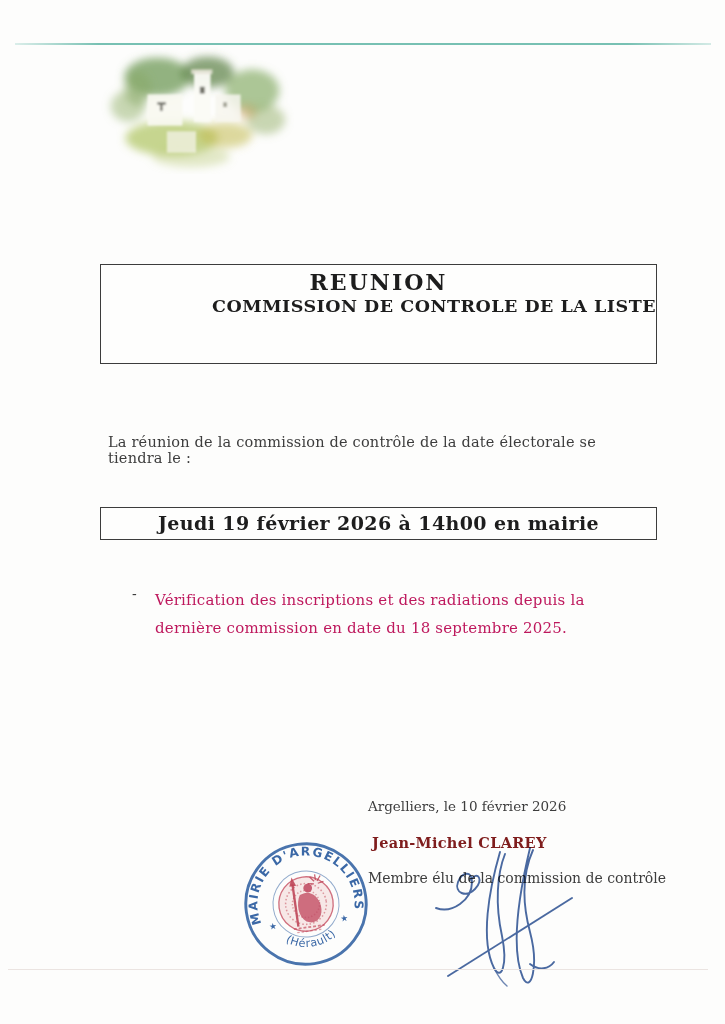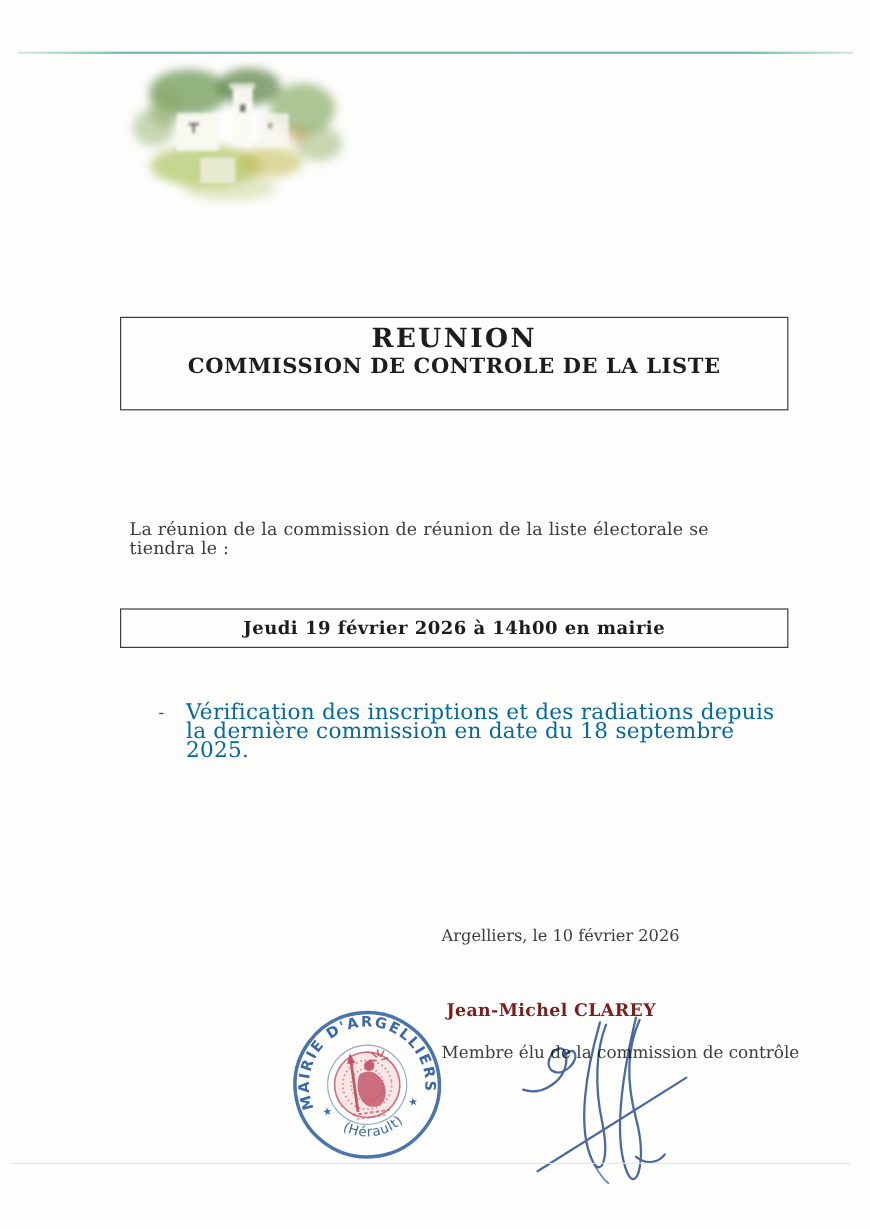--- a/index.html
+++ b/index.html
@@ -16,55 +16,55 @@
     background: #fdfdfc;
   }
   .top-rule {
     position: absolute; left: 15px; top: 43px; width: 696px; height: 2px;
     background: linear-gradient(90deg, rgba(116,192,178,.25), rgba(96,182,166,.85) 12%, rgba(96,182,166,.85) 88%, rgba(116,192,178,.3));
   }
   .watercolor {
     position: absolute; left: 98px; top: 46px; width: 196px; height: 128px;
   }
   .title-box {
-    position: absolute; left: 100px; top: 264px; width: 557px; height: 78px;
+    position: absolute; left: 100px; top: 264px; width: 557px; height: 100px;
     border: 1px solid #3c3c3c;
     background: #fefefd;
     text-align: center;
     color: #1d1d1d;
     padding-top: 4px;
   }
   .title-line1 {
     font-size: 22px; font-weight: bold; letter-spacing: 2px; line-height: 26px;
   }
   .title-line2, .title-line3 {
-    font-size: 17.5px; font-weight: bold; letter-spacing: .5px; line-height: 23px;
+    font-size: 17.5px; font-weight: bold; letter-spacing: .5px; line-height: 23px; text-align: right;
   }
   .intro-text {
     position: absolute; left: 108px; top: 434px; width: 540px;
     font-size: 14.5px; color: #3d3d3d; letter-spacing: .2px;
   }
   .date-box {
     position: absolute; left: 100px; top: 507px; width: 557px; height: 33px;
     border: 1px solid #3c3c3c;
     background: #fefefd;
     text-align: center;
-    font-size: 15px; font-weight: bold; color: #1d1d1d;
+    font-size: 19px; font-weight: bold; color: #1d1d1d;
     line-height: 31px; letter-spacing: .4px;
   }
   .agenda-item { position: absolute; left: 132px; top: 586px; width: 520px; }
   .agenda-dash {
     position: absolute; left: 0; top: 0; font-size: 14px; color: #3d3d3d;
   }
   .agenda-text {
     position: absolute; left: 23px; top: 0; width: 497px;
-    font-size: 18px; line-height: 16px; color: #0369a1; letter-spacing: .2px;
+    font-size: 15px; line-height: 28px; color: #be185d; letter-spacing: .2px;
   }
   .closing-place-date {
-    position: absolute; left: 368px; top: 772px;
+    position: absolute; left: 368px; top: 798px;
     font-size: 13.5px; color: #3d3d3d;
   }
   .closing-name {
     position: absolute; left: 372px; top: 834px;
     font-size: 14.5px; font-weight: bold; color: #7f1d1d; letter-spacing: .3px;
   }
   .closing-role {
     position: absolute; left: 368px; top: 870px;
     font-size: 14px; color: #3d3d3d;
   }
@@ -124,21 +124,21 @@
         <rect x="128" y="58" width="4" height="5" fill="#6a6a5a" opacity=".6"></rect>
       </g>
     </svg>
   </div>
 
   <div class="title-box">
     <div class="title-line1">REUNION</div>
     <div class="title-line2">COMMISSION DE CONTROLE DE LA LISTE</div>
   </div>
 
-  <div class="intro-text">La réunion de la commission de réunion de la liste électorale se tiendra le :</div>
+  <div class="intro-text">La réunion de la commission de contrôle de la date électorale se tiendra le :</div>
 
   <div class="date-box">Jeudi 19 février 2026 à 14h00 en mairie</div>
 
   <div class="agenda-item">
     <span class="agenda-dash">-</span>
     <span class="agenda-text">Vérification des inscriptions et des radiations depuis la dernière commission en date du 18 septembre 2025.</span>
   </div>
 
   <div class="closing-place-date">Argelliers, le 10 février 2026</div>
   <div class="closing-name">Jean-Michel CLAREY</div>

